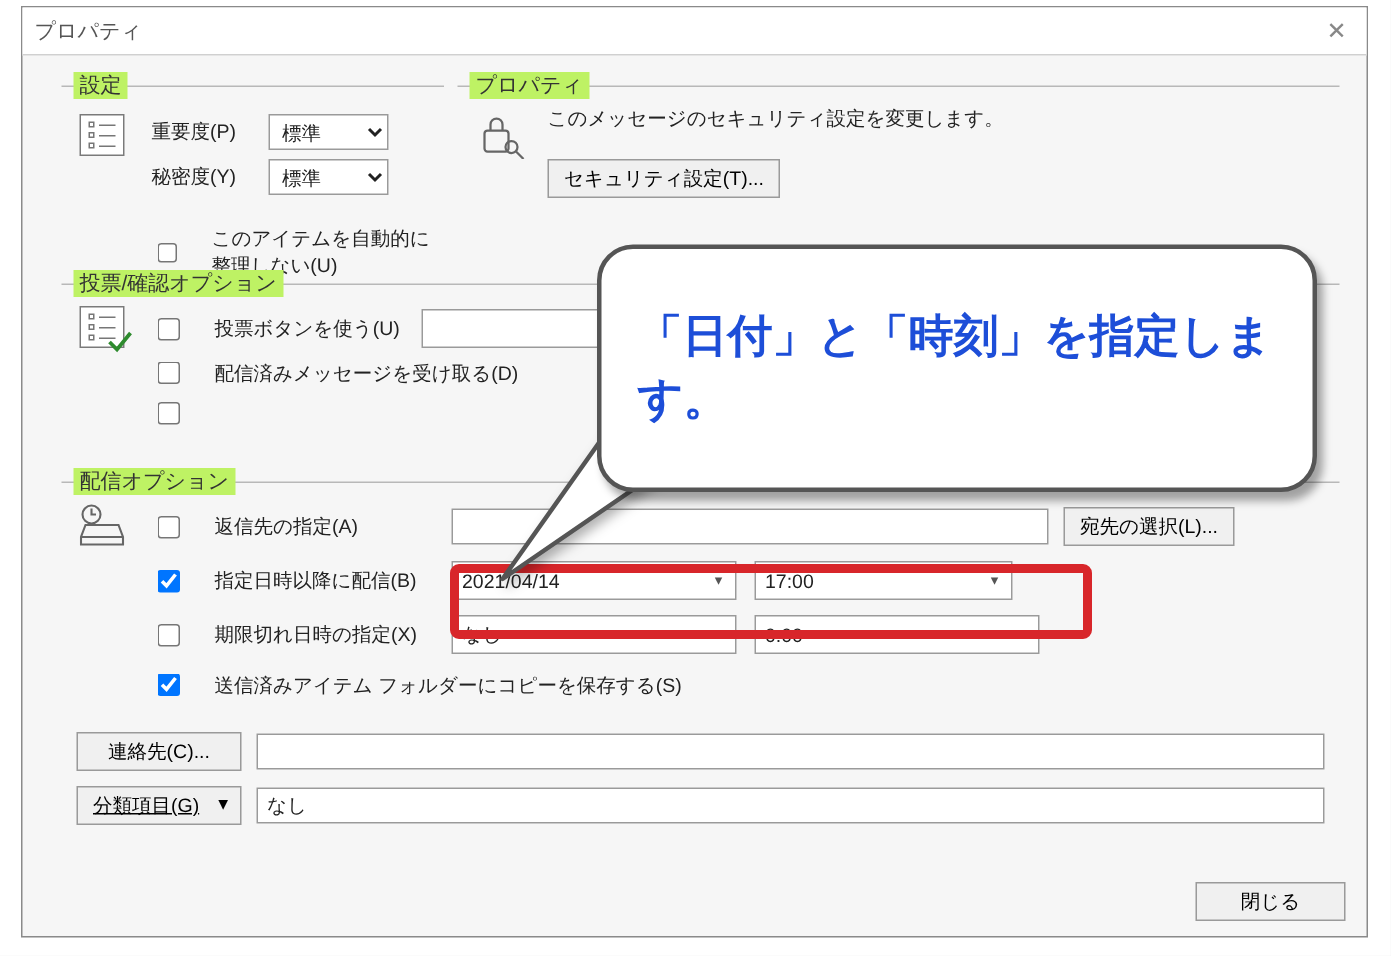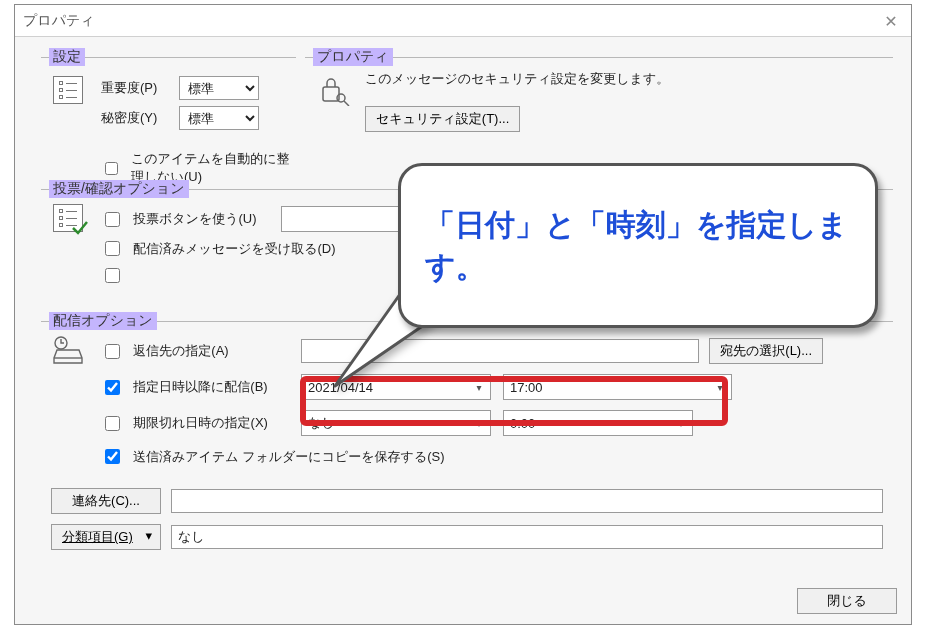--- a/index.html
+++ b/index.html
@@ -23,21 +23,21 @@
   .titlebar .x {
     position: absolute; right: 8px; top: 4px; width: 24px; height: 24px;
     display: flex; align-items: center; justify-content: center;
     color: #888; font-size: 16px; cursor: pointer;
   }
   .grp {
     position: absolute; border: 1px solid #b8b8b8; border-radius: 0;
   }
   .grp .cap {
     position: absolute; top: -10px; left: 8px; padding: 0 4px;
-    background: #c4b5fd; color: #333; font-size: 14px;
+    background: #bef264; color: #333; font-size: 14px;
   }
   
   #grp-settings { left: 26px; top: 52px; width: 255px; height: 120px; border-top: 1px solid #b8b8b8; border-left:none; border-right:none; border-bottom:none;}
   #grp-security { left: 290px; top: 52px; width: 588px; height: 120px; border-top: 1px solid #b8b8b8; border-left:none; border-right:none; border-bottom:none;}
   #grp-vote     { left: 26px; top: 184px; width: 852px; height: 120px; border-top: 1px solid #b8b8b8; border-left:none; border-right:none; border-bottom:none;}
   #grp-delivery { left: 26px; top: 316px; width: 852px; height: 240px; border-top: 1px solid #b8b8b8; border-left:none; border-right:none; border-bottom:none;}
 
   .iconbox {
     width: 30px; height: 28px; border: 1px solid #7a7a7a; display:inline-block;
     position: relative; background:#fff;
@@ -48,21 +48,21 @@
   .row { display:flex; align-items:center; margin: 4px 0; }
   .lbl { }
   .sel {
     height: 24px; border:1px solid #9a9a9a; background:#fff; font-size:13px; padding: 0 4px;
     min-width: 80px;
   }
   .btn {
     height: 26px; border:1px solid #9a9a9a; background:#f0f0f0; font-size:13px;
     padding: 2px 10px; cursor:pointer;
   }
-  .chk { display:flex; align-items:center; gap:10px; }
+  .chk { display:flex; align-items:center; gap:20px; }
   .chk input { width:15px; height:15px; }
   .txt {
     height: 24px; width: 100%; border:1px solid #9a9a9a; background:#fff;
     font-size:13px; padding: 0 6px;
   }
   .combo {
     display:flex; align-items:center; border:1px solid #9a9a9a; background:#fff;
     height: 26px; padding-left:6px; position:relative;
   }
   .combo .dd { position:absolute; right:4px; top:4px; width:14px; height:16px;
@@ -205,21 +205,21 @@
       <div class="row" style="margin-top:10px;">
         <label class="chk" style="width:200px;">
           <input type="checkbox" checked="" style="">
           <span>指定日時以降に配信(B)</span>
         </label>
         <div class="combo" style="width:190px;">
           <span>2021/04/14</span>
           <span class="dd">▾</span>
         </div>
         <div style="width:12px;"></div>
-        <div class="combo" style="width:229px;">
+        <div class="combo" style="width:172px;">
           <span>17:00</span>
           <span class="dd">▾</span>
         </div>
       </div>
 
       <div class="row" style="margin-top:10px;">
         <label class="chk" style="width:200px;">
           <input type="checkbox" style="">
           <span>期限切れ日時の指定(X)</span>
         </label>

